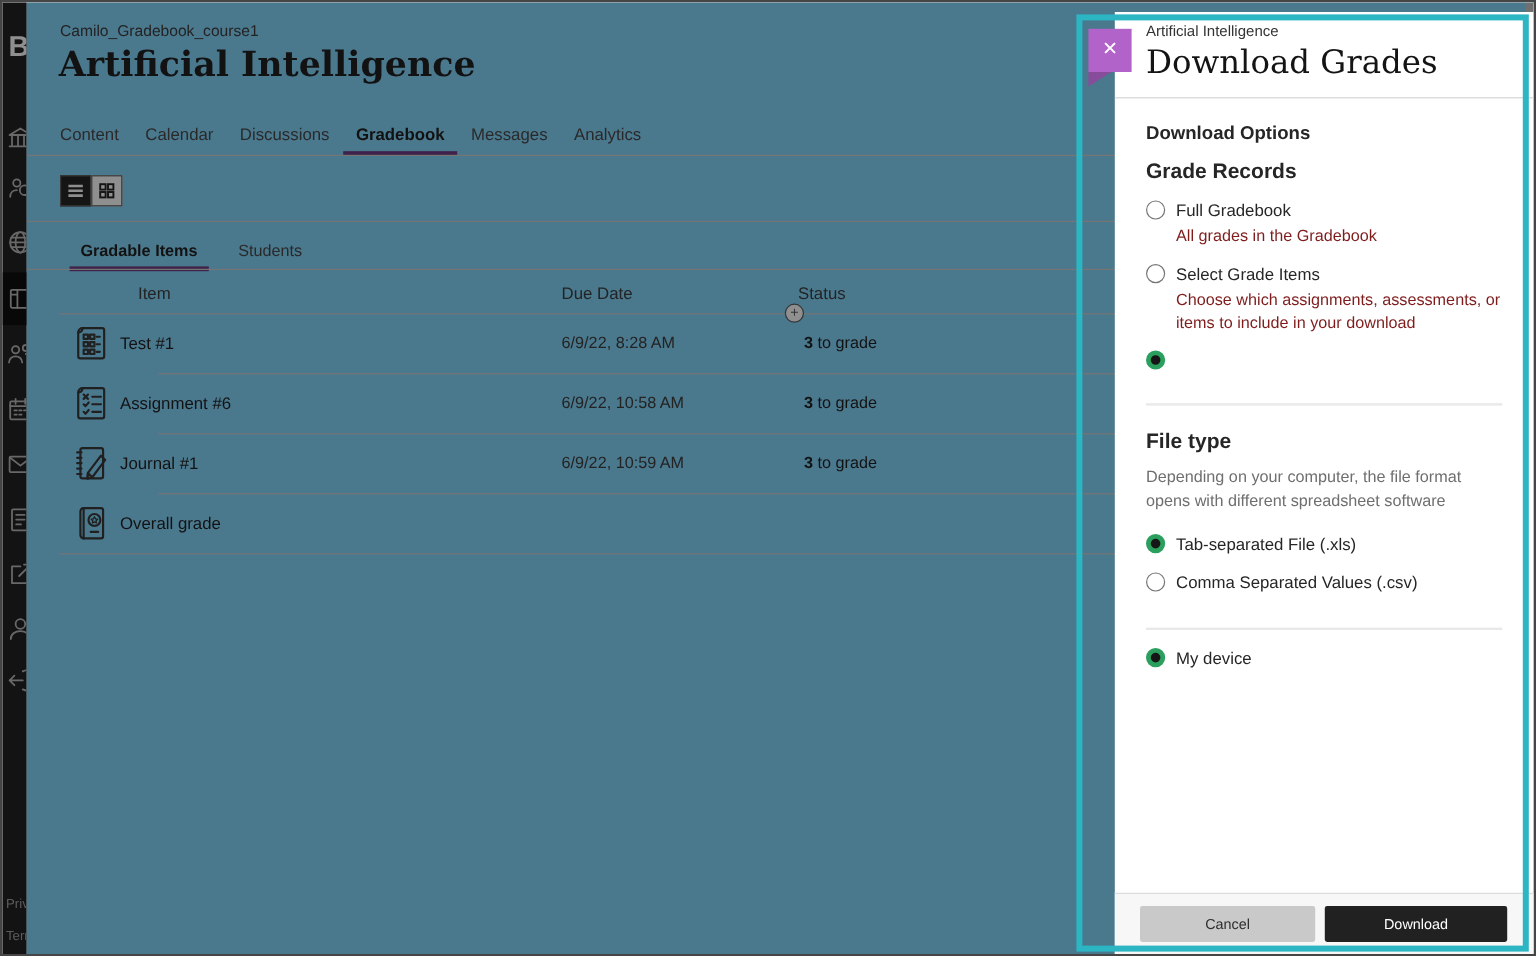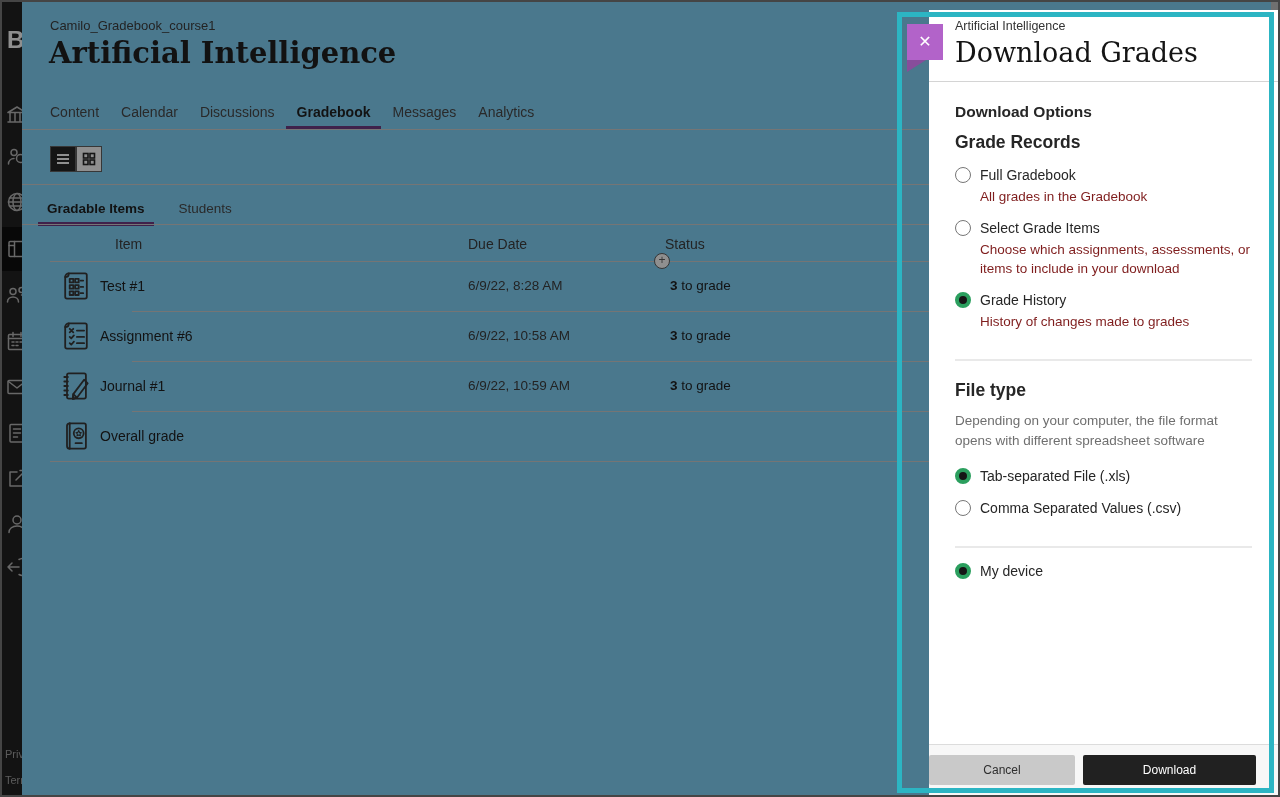--- a/index.html
+++ b/index.html
@@ -29,21 +29,21 @@
     position:relative; }
   .nav-tab.active { font-weight:bold; color:#141414; }
   .nav-tab.active::after { content:""; position:absolute; left:0; right:0; bottom:0; height:4px;
     background:#68307d; }
   .hdiv { position:absolute; right:0; height:1px; background:#cfcfcf; }
   .toolbar-toggle { position:absolute; left:28px; top:144px; display:flex; }
   .toggle-btn { width:26px; height:26px; border:1px solid #5a5a5a; display:flex; align-items:center;
     justify-content:center; background:#fff; }
   .toggle-btn.selected { background:#1a1a1a; }
   .toggle-btn svg { width:16px; height:16px; }
-  .subtabs { position:absolute; left:16px; top:190px; height:33px; display:flex; gap:16px; }
+  .subtabs { position:absolute; left:36px; top:190px; height:33px; display:flex; gap:16px; }
   .subtab { padding:0 9px; font-size:13.5px; color:#3f3f3f; display:flex; align-items:center; position:relative; }
   .subtab.active { font-weight:bold; color:#141414; }
   .subtab.active::after { content:""; position:absolute; left:0; right:0; bottom:-1px; height:4px; background:#68307d; }
 
   .col-head { position:absolute; top:234px; font-size:14px; color:#333; }
   .add-row-btn { position:absolute; left:632px; top:251px; width:16px; height:16px; border:1.3px solid #555;
     border-radius:50%; color:#555; font-size:12px; line-height:13px; text-align:center; background:#fff; }
   .grow { position:absolute; left:0; right:0; height:50px; }
   .grow .ric { position:absolute; left:36px; top:7px; width:36px; height:36px; }
   .grow .ric svg { width:36px; height:36px; stroke:#2e2e2e; fill:none; stroke-width:2;
@@ -76,21 +76,21 @@
   .opt-label { font-size:14px; color:#262626; line-height:19px; }
   .opt-desc { font-size:13.5px; color:#7f1d1d; line-height:19px; margin-top:2px; }
   .sec-div { height:2px; background:#e9e9e9; margin:28px 0 0 0; }
   .sec-desc { font-size:13.5px; color:#6f6f6f; line-height:20px; margin-top:10px; max-width:302px; }
   .panel-footer { position:absolute; left:0; right:0; bottom:0; height:51px; background:#f7f7f7;
     border-top:1px solid #dcdcdc; display:flex; align-items:center; justify-content:flex-end;
     gap:8px; padding-right:22px; }
   .btn { height:30px; border:none; border-radius:2px; font-size:12px;
     font-family:"Liberation Sans",sans-serif; cursor:pointer; }
   .btn-cancel { width:146px; background:#c9c9c9; color:#2e2e2e; }
-  .btn-download { width:173px; background:#212121; color:#fff; }
+  .btn-download { width:152px; background:#212121; color:#fff; }
 
   
   .highlight { position:absolute; left:895px; top:10px; width:377px; height:781px;
     border:5px solid #2cb5c3; z-index:20; pointer-events:none; }
 </style>
 </head>
 <body>
 
 <div class="screen">
 
@@ -307,22 +307,20 @@
         <span><span class="opt-label">Full Gradebook</span>
           <div class="opt-desc">All grades in the Gradebook</div></span>
       </label>
       <label class="opt">
         <span class="radio"></span>
         <span style="max-width:300px"><span class="opt-label">Select Grade Items</span>
           <div class="opt-desc">Choose which assignments, assessments, or items to include in your download</div></span>
       </label>
       <label class="opt">
         <span class="radio selected"></span>
-        <span><span class="opt-label">Grade History</span>
-          <div class="opt-desc">History of changes made to grades</div></span>
       </label>
 
       <div class="sec-div"></div>
 
       <div class="h-section" style="margin-top:19px">File type</div>
       <div class="sec-desc">Depending on your computer, the file format opens with different spreadsheet software</div>
 
       <label class="opt" style="margin-top:16px">
         <span class="radio selected"></span>
         <span class="opt-label">Tab-separated File (.xls)</span>

